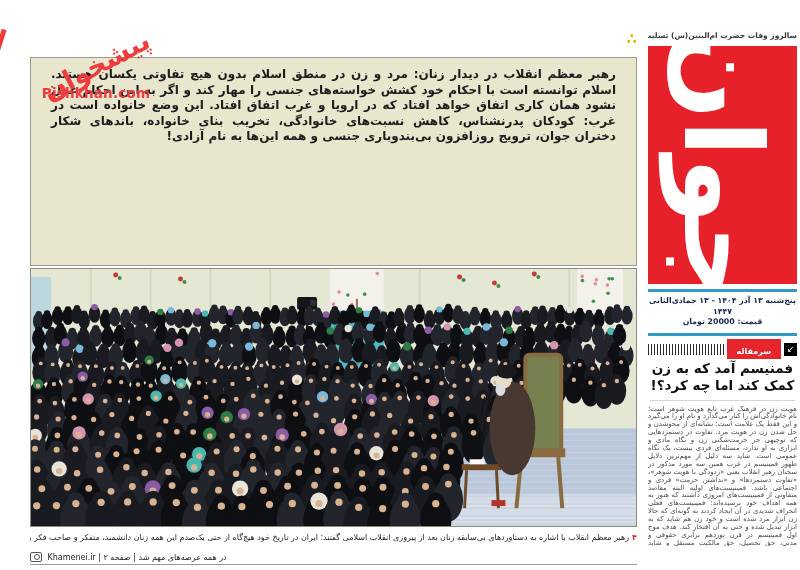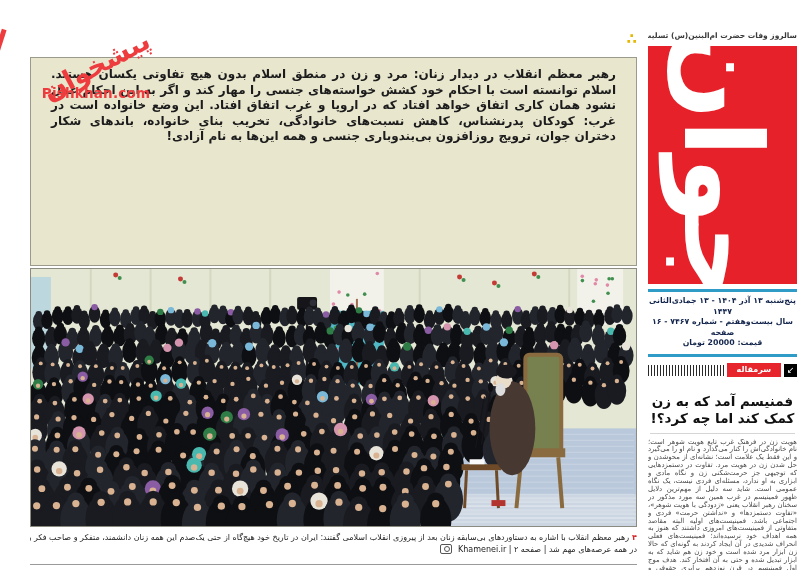--- a/index.html
+++ b/index.html
@@ -11,44 +11,44 @@
   .right-col{position:absolute;top:0;right:3px;width:149px;height:570px;}
   .top-note{margin-top:31px;font-size:7.5px;font-weight:bold;color:#3a3a3a;text-align:center;white-space:nowrap;overflow:hidden;}
   .masthead{margin-top:6px;height:238px;background:#e62129;position:relative;overflow:hidden;}
   .masthead .logo-text{position:absolute;top:0;left:0;width:100%;height:100%;
         display:flex;align-items:center;justify-content:center;}
   .masthead .logo-text span{transform:rotate(90deg);font-size:108px;font-weight:bold;color:#ffffff;line-height:1;}
   .rule-blue{height:3px;background:#2e9cc7;border:0;margin:5px 0 4px;}
   .paper-info{font-size:7.8px;line-height:10.5px;font-weight:bold;color:#14264d;text-align:center;}
   .ed-header{display:flex;align-items:center;gap:3px;height:13px;margin-top:7px;}
   .corner-box{width:13px;height:13px;background:#000;color:#fff;font-size:9px;line-height:13px;text-align:center;flex:0 0 auto;}
-  .ed-badge{background:#e6262c;color:#fff;font-size:8px;font-weight:bold;padding:2px 10px 3px;flex:0 0 auto;}
+  .ed-badge{background:#e6262c;color:#fff;font-size:8px;font-weight:bold;padding:8px 10px 3px;flex:0 0 auto;}
   .barcode{flex:1;height:11px;background:repeating-linear-gradient(90deg,#2a2a2a 0 1px,transparent 1px 3px);}
   .byline{margin-top:5px;padding-bottom:4px;border-bottom:1px solid #c0c0c0;
           text-align:center;font-size:7.5px;color:#222;}
-  .ed-title{margin:16px 2px 0;padding-bottom:6px;border-bottom:1px solid #d5d5d5;
+  .ed-title{margin:4px 2px 0;padding-bottom:6px;border-bottom:1px solid #d5d5d5;
             text-align:center;font-size:13.5px;line-height:17px;font-weight:bold;color:#101010;}
   .ed-body{margin-top:5px;height:140px;overflow:hidden;font-size:6.9px;line-height:7.9px;
            text-align:justify;color:#474747;}
 
   
   .main-col{position:absolute;top:0;right:163px;left:30px;height:570px;}
   .headline-box{position:absolute;top:57px;right:0;left:0;height:209px;
                 background:#e9e6ce;border:1px solid #9b9b8c;box-sizing:border-box;}
   .headline-lines{margin-top:13px;text-align:center;font-weight:bold;color:#191919;
                   font-size:46px;line-height:55px;-webkit-text-stroke:1.1px #191919;}
   .lede{margin:9px 20px 0;font-size:12px;line-height:15.5px;font-weight:bold;
         text-align:justify;color:#1c1c1c;}
   .photo-frame{position:absolute;top:268px;right:0;left:0;height:259px;
                border:1px solid #8b8b80;box-sizing:border-box;background:#e4e7d3;}
   .photo-frame svg{display:block;width:100%;height:100%;}
   .caption{position:absolute;top:532px;right:0;left:0;font-size:8px;line-height:11px;color:#222;}
   .cap-line1{white-space:nowrap;overflow:hidden;}
   .cap-marker{color:#d6292e;font-weight:bold;margin-left:3px;}
-  .cap-line2{text-align:right;margin-top:1px;}
+  .cap-line2{text-align:left;margin-top:9px;}
   .camera-icon{display:inline-block;width:10px;height:8px;border:1px solid #555;border-radius:2px;
                position:relative;vertical-align:-2px;margin-right:3px;}
   .camera-icon::after{content:"";position:absolute;top:1px;left:2.5px;width:4px;height:4px;
                border:1px solid #555;border-radius:50%;}
   .bottom-rule{position:absolute;top:564px;right:0;left:0;border-top:1px solid #9a9a9a;}
 
   
   .watermark{position:absolute;top:52px;left:36px;width:120px;text-align:center;z-index:5;}
   .wm-fa{display:block;transform:rotate(-28deg);color:#ee3b3e;font-size:27px;font-weight:bold;line-height:1;}
   .wm-en{display:block;margin-top:6px;color:#ee3b3e;font-size:13.5px;font-weight:bold;letter-spacing:.2px;}
@@ -74,21 +74,20 @@
     <div class="masthead">
       <div class="logo-text">
         <span>جوان</span>
       </div>
     </div>
 
     <div class="rule-blue"></div>
 
     <div class="paper-info">
       <div>پنج‌شنبه ۱۳ آذر ۱۴۰۴ - ۱۳ جمادی‌الثانی ۱۴۴۷</div>
-      <div>سال بیست‌وهفتم - شماره ۷۴۶۷ - ۱۶ صفحه</div>
       <div>قیمت: 20000 تومان</div>
     </div>
 
     <div class="rule-blue"></div>
 
     <div class="ed-header">
       <div class="corner-box">↙</div>
       <div class="ed-badge">سرمقاله</div>
       <div class="barcode"></div>
     </div>

